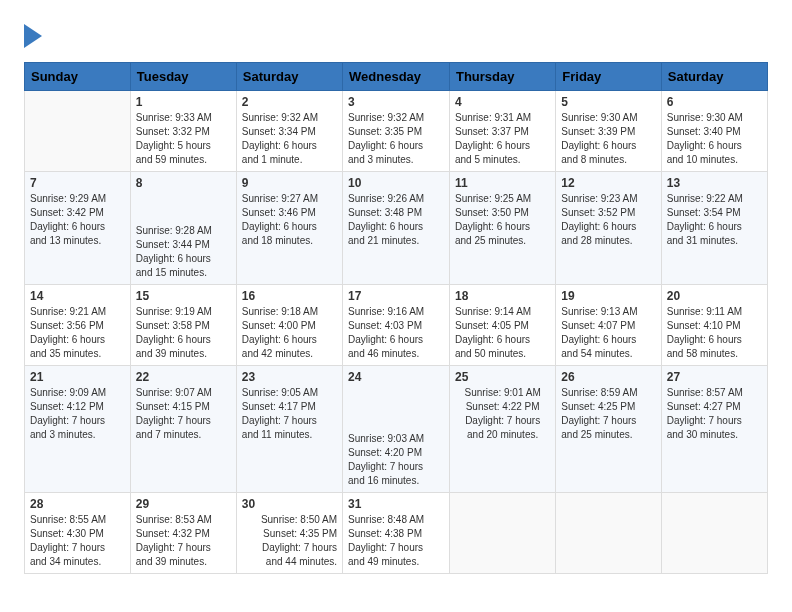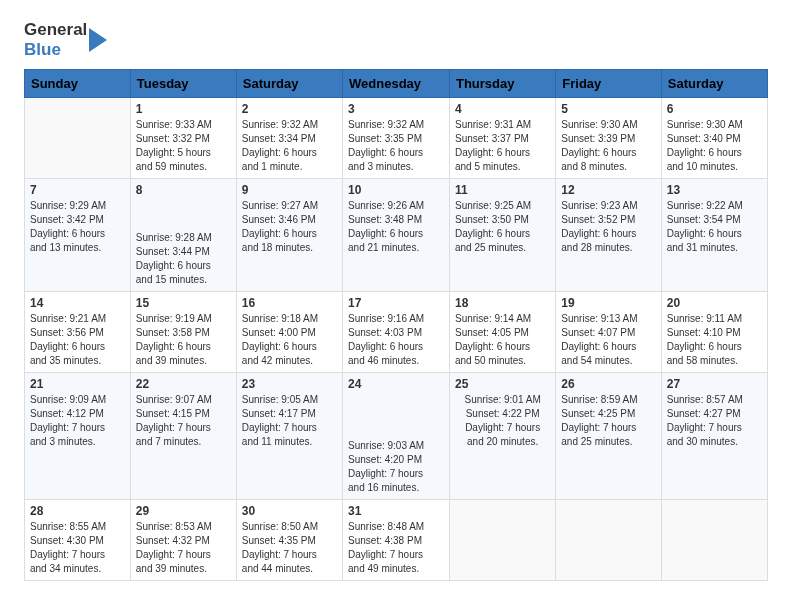--- a/index.html
+++ b/index.html
@@ -78,24 +78,20 @@
     .empty-cell {
       background-color: #f9f9f9 !important;
     }
   </style>
 </head>
 <body>
 
 <div class="header-area">
   <div class="logo">
   <div style="display:flex; align-items:center; gap:2px;">
-    <div style="line-height:1.15;">
-      <div style="font-size:17px; font-weight:bold; color:#333;">General</div>
-      <div style="font-size:17px; font-weight:bold; color:#3a7abf;">Blue</div>
-    </div>
     <svg width="18" height="32" viewBox="0 0 18 32">
       <polygon points="0,4 18,16 0,28" fill="#3a7abf"></polygon>
     </svg>
   </div>
 </div>
   <div class="title-area">
     <div class="month-title"></div>
     <div class="location-title"></div>
   </div>
 </div>
@@ -321,21 +317,21 @@
         </td>
         <td>
           <span class="day-number">29</span>
           <div class="cell-content" style="white-space: pre-line;">Sunrise: 8:53 AM
 Sunset: 4:32 PM
 Daylight: 7 hours
 and 39 minutes.</div>
         </td>
         <td>
           <span class="day-number">30</span>
-          <div class="cell-content" style="white-space: pre-line;">Sunrise: 8:50 AM
+          <div class="cell-content" style="white-space: pre-line; text-align: right;">Sunrise: 8:50 AM
 Sunset: 4:35 PM
 Daylight: 7 hours
 and 44 minutes.</div>
         </td>
         <td>
           <span class="day-number">31</span>
           <div class="cell-content" style="white-space: pre-line;">Sunrise: 8:48 AM
 Sunset: 4:38 PM
 Daylight: 7 hours
 and 49 minutes.</div>

